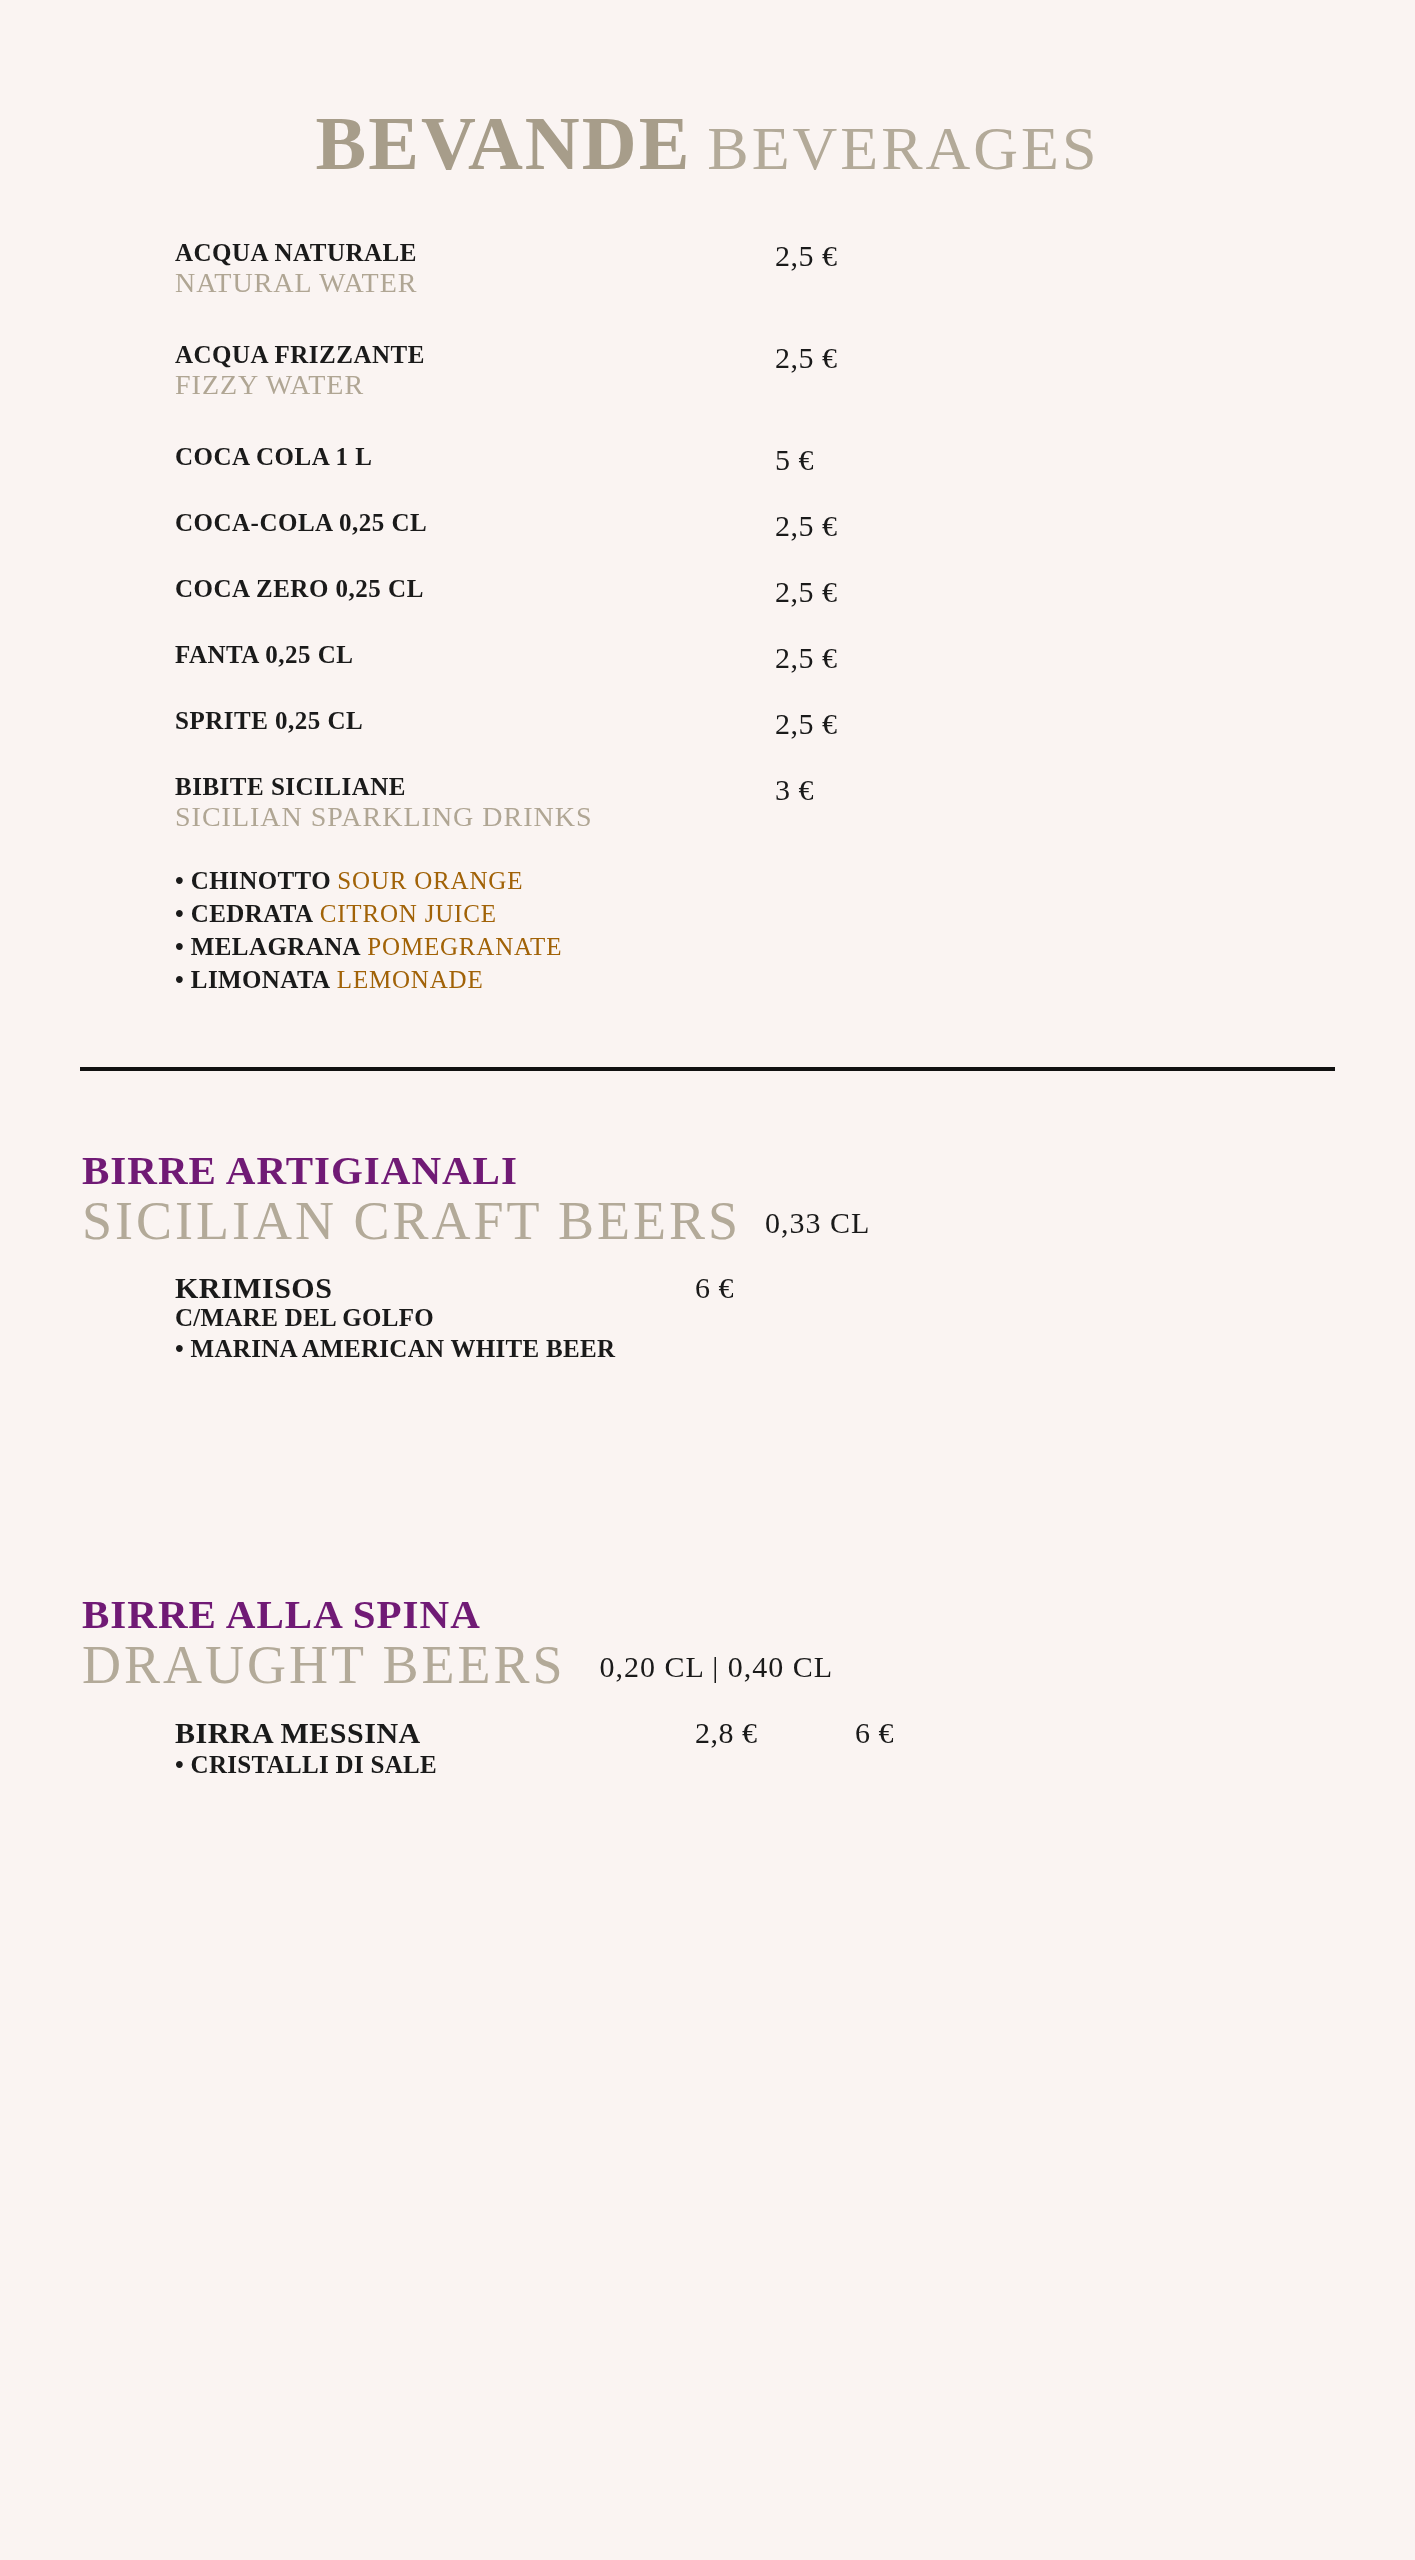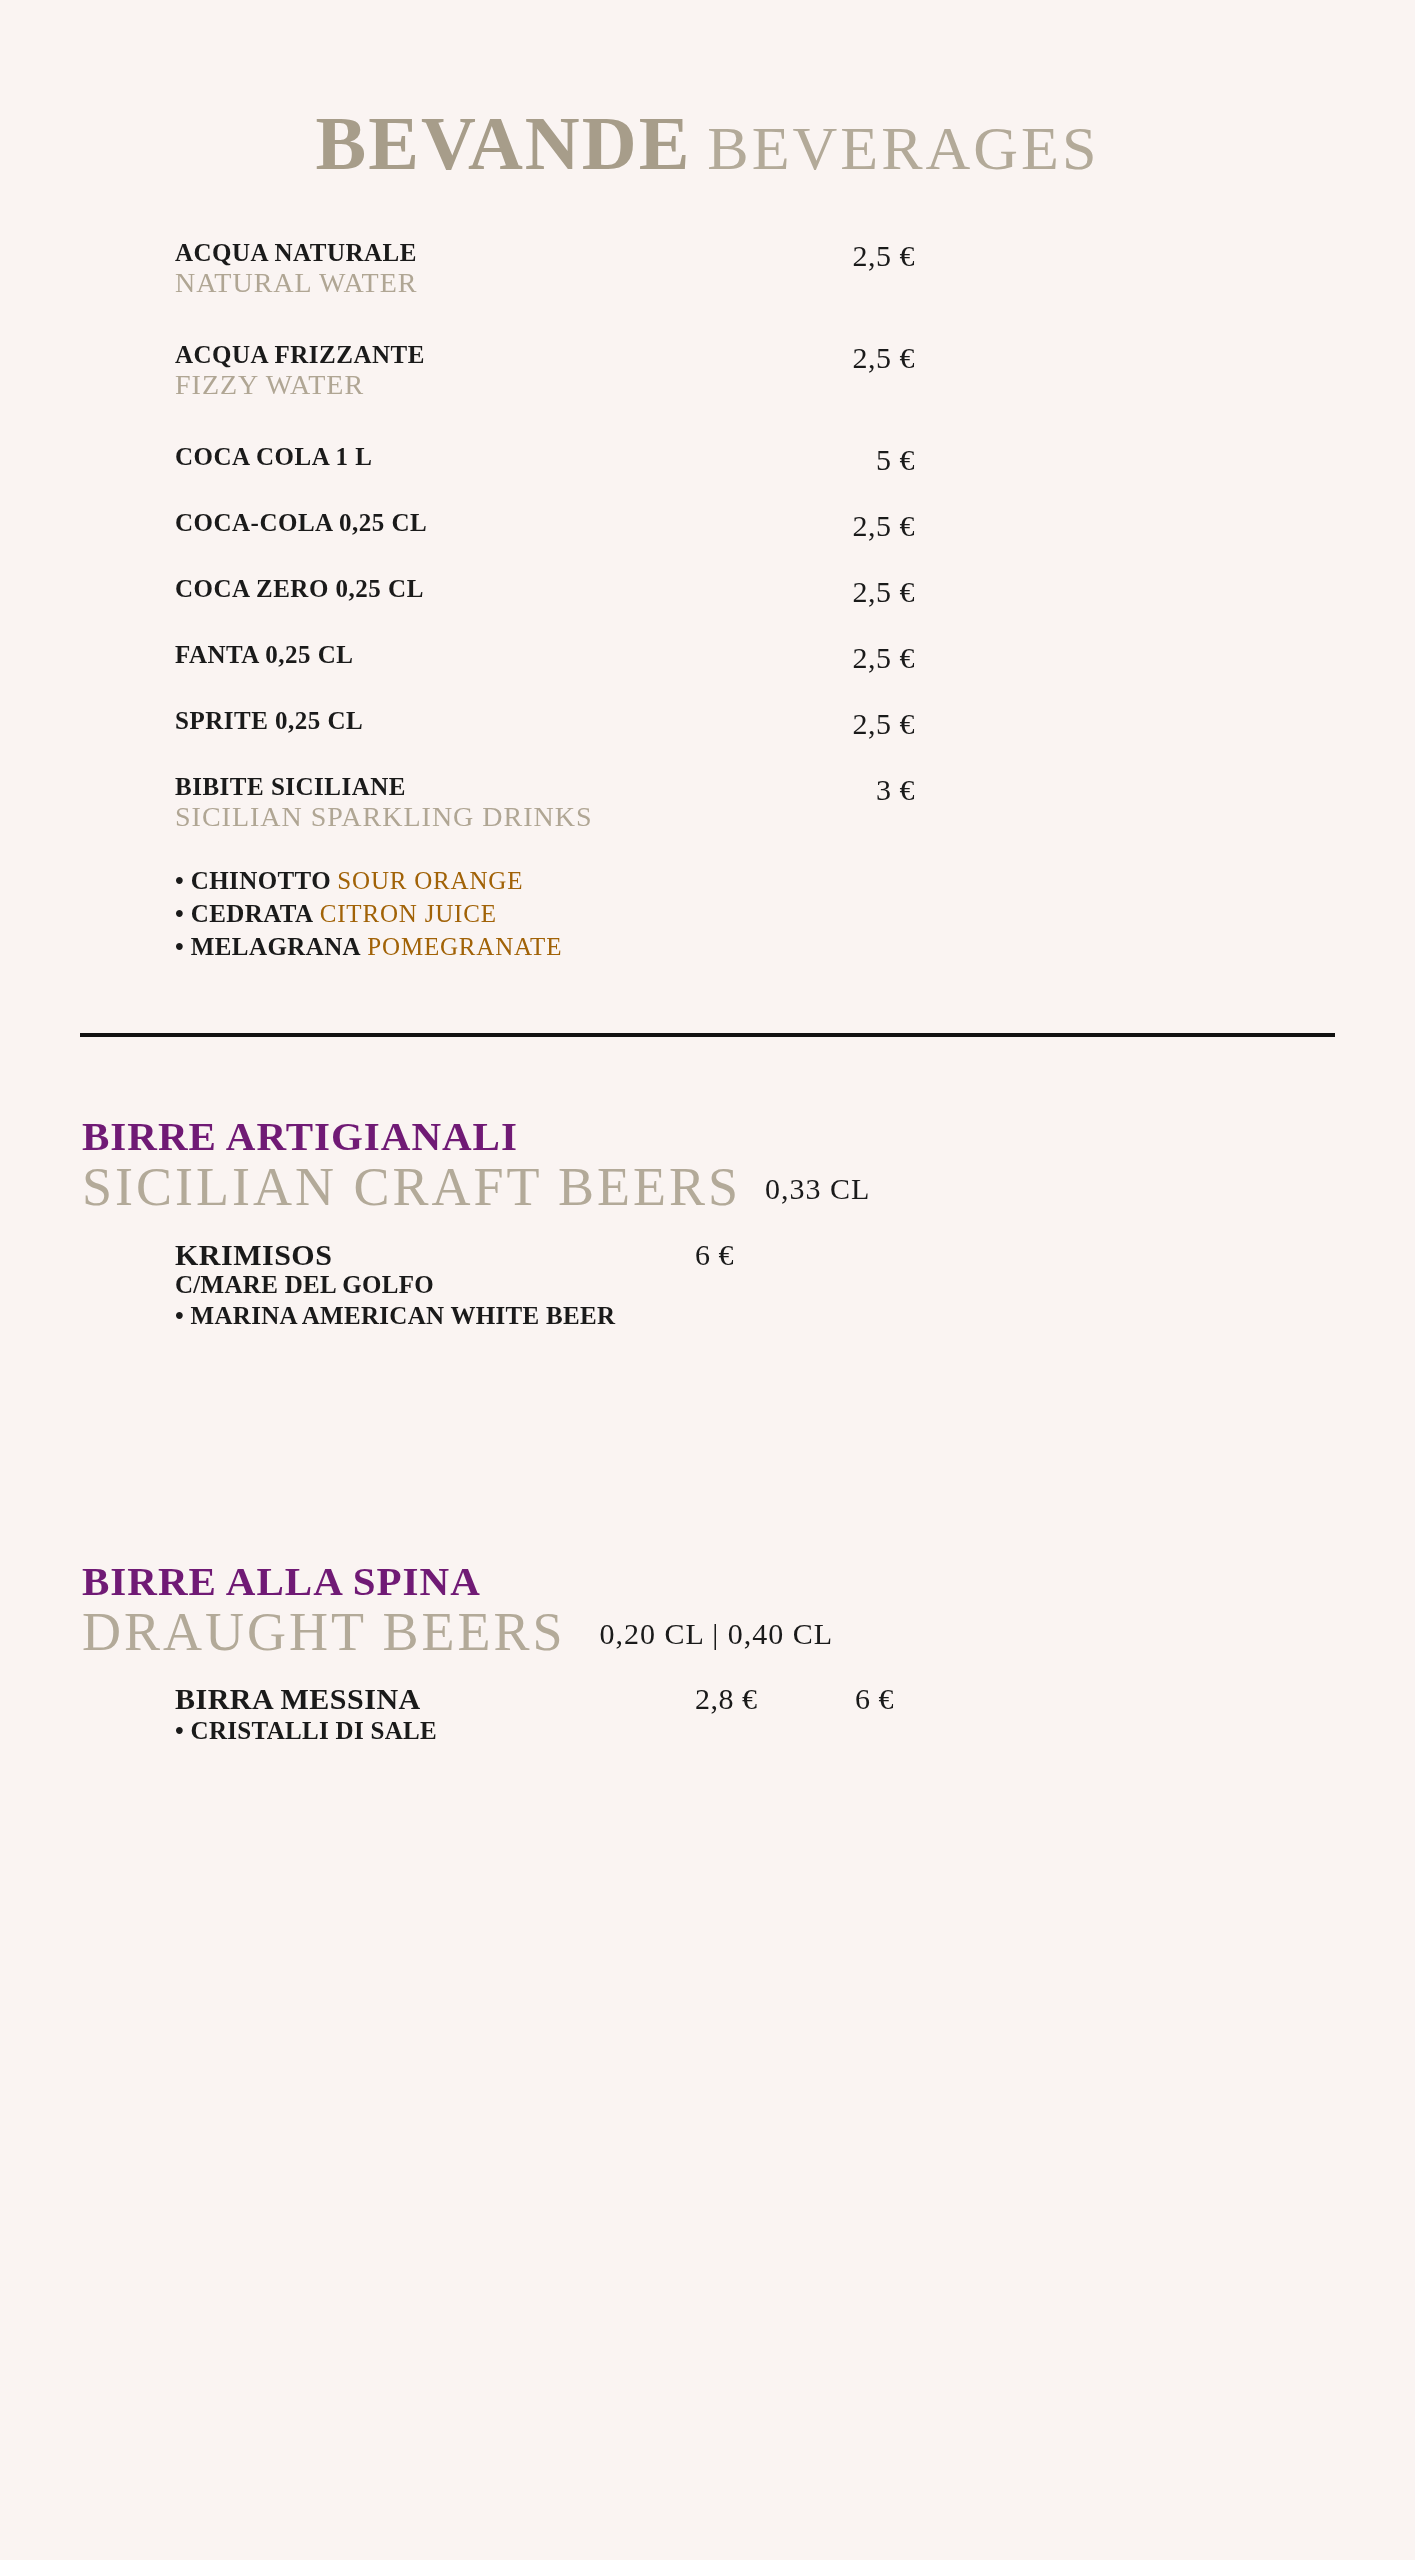--- a/index.html
+++ b/index.html
@@ -69,21 +69,20 @@
   }
   .drink-en {
     font-size: 28px;
     letter-spacing: 1px;
     color: #b0a694;
     text-transform: uppercase;
     line-height: 1.15;
   }
   .drink-price {
     width: 140px;
-    text-align: right;
     font-size: 30px;
     letter-spacing: 0.5px;
     color: #1a1a1a;
     white-space: nowrap;
   }
   .sp-sm { height: 28px; }
   .sp-md { height: 38px; }
 
   
   .bullets {
@@ -287,20 +286,24 @@
       <span class="b-it">• CHINOTTO</span>
       <span class="b-en">SOUR ORANGE</span>
     </div>
     <div class="bullet-line">
       <span class="b-it">• CEDRATA</span>
       <span class="b-en">CITRON JUICE</span>
     </div>
     <div class="bullet-line">
       <span class="b-it">• MELAGRANA</span>
       <span class="b-en">POMEGRANATE</span>
+    </div>
+    <div class="bullet-line">
+      <span class="b-it">• LIMONATA</span>
+      <span class="b-en">LEMONADE</span>
     </div>
   </div>
 
   <div class="divider"></div>
 
   <div class="section">
     <div class="sec-it">BIRRE ARTIGIANALI</div>
     <div class="sec-sub-row">
       <div class="sec-en">SICILIAN CRAFT BEERS</div>
       <div class="sec-meta">0,33 CL</div>

